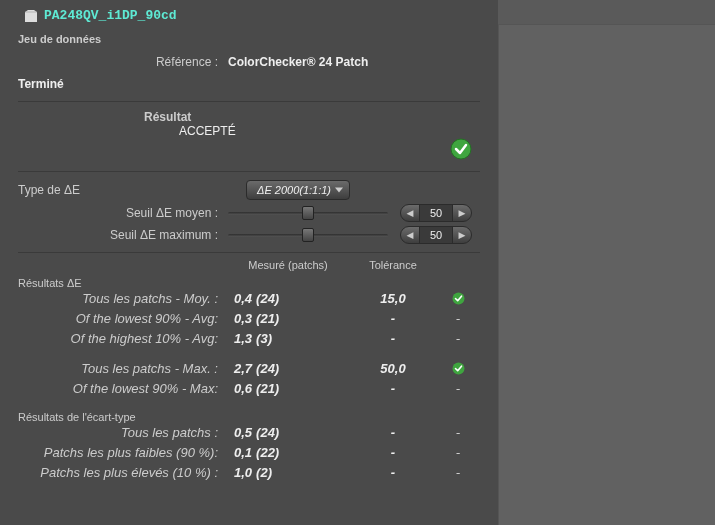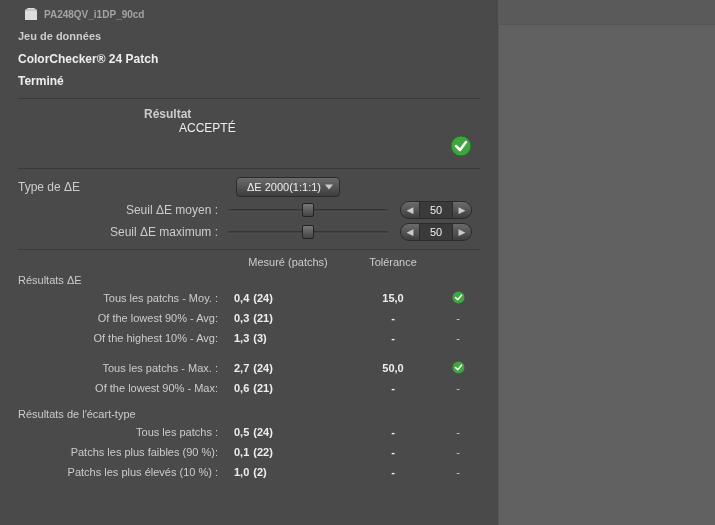--- a/index.html
+++ b/index.html
@@ -2,21 +2,21 @@
 <html><head>
 <meta charset="utf-8">
 <style>
   * { box-sizing: border-box; margin: 0; padding: 0; }
   html, body { width: 715px; height: 525px; font-family: Arial, sans-serif; font-size: 12px; color: #ddd; background: #5a5a5a; }
   .app { display: flex; height: 100%; }
   .panel { width: 498px; background: #4a4a4a; padding: 8px 18px 18px 18px; overflow: hidden; }
   .side { flex: 1; background: #616161; border-top: 1px solid #555; margin-top: 24px; border-left:1px solid #555;}
   .title-bar { display: flex; align-items: center; gap: 6px; margin-bottom: 10px; padding-left:6px;}
   .title-bar .doc-icon { width: 14px; height: 12px; display:inline-block;}
-  .title { font-weight: bold; color: #a3a3a3; font-size: 10px; }
+  .title { font-weight: bold; color: #5eead4; font-size: 13px; font-family: Liberation Mono, monospace; }
   .section { margin: 10px 0 6px 0; color:#ccc; font-weight:bold; font-size:11px;}
   .row { display: flex; align-items: center; min-height: 22px; padding:2px 0;}
   .label-col { width: 210px; text-align: right; padding-right: 10px; color:#ccc; }
   .val-col { flex:1; display:flex; align-items:center; gap:10px; }
   .bold { font-weight: bold; color:#eee; }
   .divider { border:none; border-top:1px solid #3a3a3a; margin:6px 0; }
   .result-row { display:flex; align-items:center;flex-direction:column; }
   .result-row .label-col{ font-weight:bold; color:#ccc;}
   .result-row .status{ font-weight:normal; color:#eee; width:140px;}
   .big-check { margin-left:auto; margin-right:8px;}
@@ -26,21 +26,21 @@
   .slider-track { position:relative; width:160px; height:3px; background:linear-gradient(#2e2e2e,#555); border-radius:2px; }
   .slider-thumb { position:absolute; top:50%; transform:translate(-50%,-50%); width:12px; height:14px; background:linear-gradient(#777,#444); border:1px solid #222; border-radius:2px;}
   .stepper { display:flex; align-items:center; border:1px solid #2b2b2b; border-radius:10px; background:linear-gradient(#6b6b6b,#3e3e3e); height:18px; overflow:hidden;}
   .stepper .arrow { width:18px; text-align:center; font-size:9px; color:#ccc; cursor:pointer; line-height:18px;}
   .stepper .num { width:34px; text-align:center; font-size:11px; color:#eee; background:#3a3a3a; border-left:1px solid #2b2b2b; border-right:1px solid #2b2b2b; line-height:18px;}
   .thead { display:flex; margin-top:6px; font-size:11px; color:#ccc;}
   .thead .c1{ width:210px;}
   .thead .c2{ width:120px; text-align:center;}
   .thead .c3{ width:90px; text-align:center;}
   .thead .c4{ width:40px;}
-  .trow { display:flex; align-items:center; min-height:20px; font-size:11px;}
+  .trow { display:flex; min-height:20px; font-size:13px;font-style:italic;}
   .trow .c1{ width:210px; text-align:right; padding-right:10px; color:#ccc;}
   .trow .c2{ width:120px; padding-left:6px; color:#eee; display:flex; gap:4px;}
   .trow .c2 .m{font-weight:bold;}
   .trow .c2 .n{font-weight:bold;}
   .trow .c3{ width:90px; text-align:center; color:#eee; font-weight:bold;}
   .trow .c4{ width:40px; text-align:center;}
   .subhead { color:#ccc; font-size:11px; margin:6px 0 2px 0;}
   .check-sm{ display:inline-block; vertical-align:middle;}
 </style>
 </head>
@@ -55,20 +55,21 @@
             <path d="M1 2 L4 0 L10 0 L13 2 L13 12 L1 12 Z" fill="#ddd"></path>
             <path d="M1 2 L13 2" stroke="#888" stroke-width="0.5"></path>
           </svg>
       </span>
       <span class="title">PA248QV_i1DP_90cd</span>
     </div>
 
     <div class="section">Jeu de données</div>
 
     <div class="row">
+      <div class="label-col">Référence :</div>
       <div class="val-col">
         <span class="bold">ColorChecker® 24 Patch</span>
       </div>
     </div>
     <div class="row">
       <div class="val-col">
         <span class="bold">Terminé</span>
       </div>
     </div>
 
@@ -82,21 +83,21 @@
           <circle cx="11" cy="11" r="10" fill="#3fa53f" stroke="#247024" stroke-width="1"></circle>
           <path d="M6 11 L10 15 L16 7" stroke="#fff" stroke-width="2.5" fill="none" stroke-linecap="round" stroke-linejoin="round"></path>
         </svg>
       </span>
     </div>
 
     <hr class="divider">
 
     <div class="row">
       <div class="label-col" style="text-align:left; padding-left:0; font-weight:normal;">Type de ΔE</div>
-      <div class="val-col" style="margin-left:8px;">
+      <div class="val-col" style="margin-left:18px;font-style:italic;">
         <div class="select-pill">
           <span>ΔE 2000(1:1:1)</span>
         </div>
       </div>
     </div>
 
     <div class="row">
       <div class="label-col">Seuil ΔE moyen :</div>
       <div class="val-col slider-wrap">
         <div class="slider-track">

